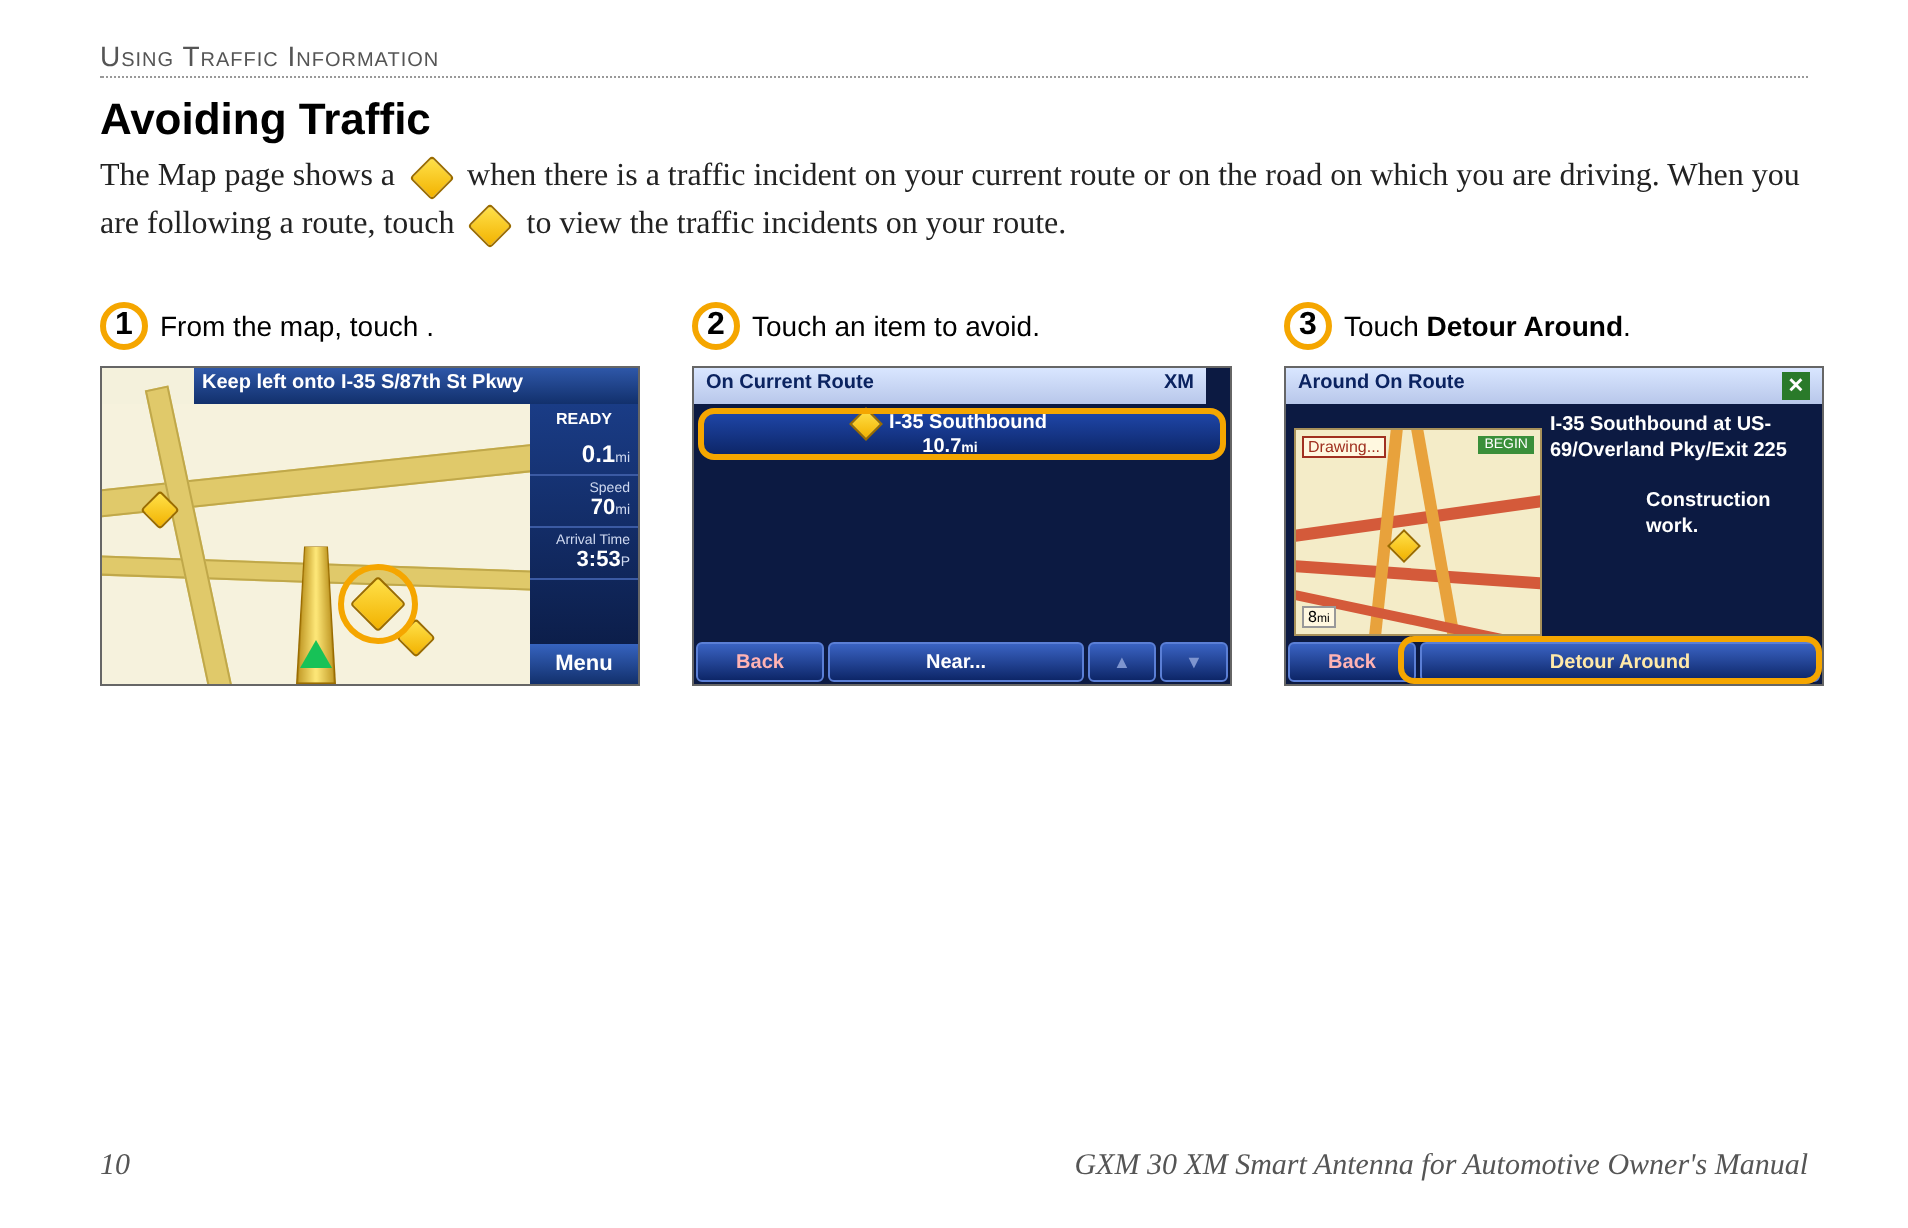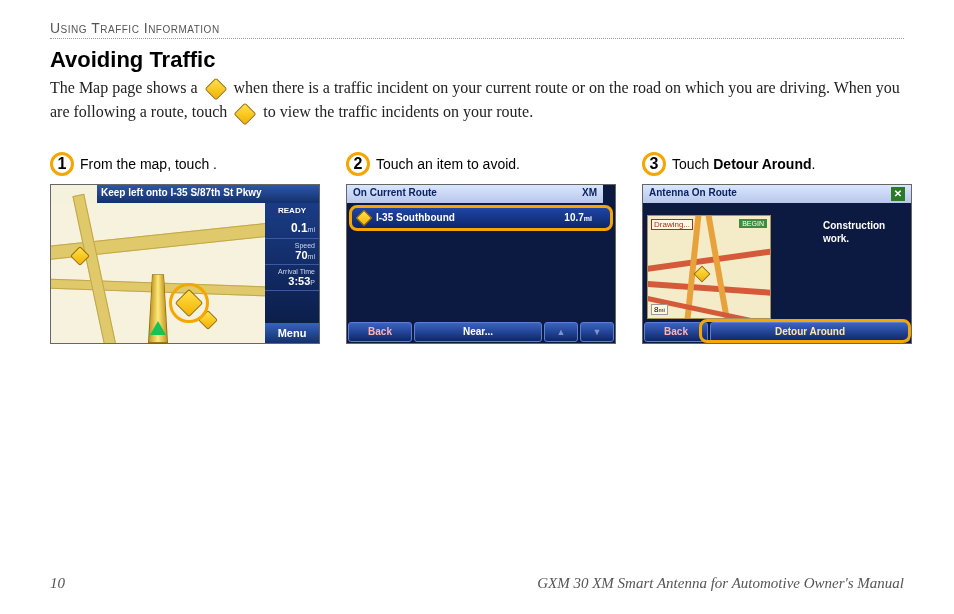--- a/index.html
+++ b/index.html
@@ -175,22 +175,23 @@
     font-size:10px; font-weight:bold;
     padding:2px 6px;
     display:flex; justify-content:space-between;
   }
   .s2 .row {
     position:absolute; left:4px; top:22px; right:4px; height:22px;
     background: linear-gradient(#1e45a6,#0d2668);
     border:1px solid #3f66c4;
     border-radius:3px;
     color:#fff; font-size:10px; font-weight:bold;
-    display:flex; align-items:center; justify-content:space-between;
+    display:flex; align-items:center; justify-content:center;
     padding:0 18px 0 6px;
+    flex-direction:column;
   }
   .row-diamond {
     width:12px;height:12px; transform:rotate(45deg);
     background: linear-gradient(135deg,#ffe14a,#f2b200);
     border:1px solid #9a6c00; margin-right:6px; flex-shrink:0;
   }
   .s2 .bottombar, .s3 .bottombar {
     position:absolute; left:0; right:0; bottom:0; height:22px;
     display:flex;
   }
@@ -340,37 +341,38 @@
 
     <div class="step">
       <div class="step-caption">
         <span class="step-num">3</span>
         <span>
           <span>Touch </span><b>Detour Around</b><span>.</span>
         </span>
       </div>
       <div class="screen s3">
         <div class="title">
-          <span>Antenna On Route</span>
+          <span>Around On Route</span>
           <span style="width:14px;height:14px;background:#2a7a2a;color:#fff;display:flex;align-items:center;justify-content:center;font-size:10px;">✕</span>
         </div>
         <div class="mapthumb">
           <div class="r" style="left:-10px;top:40px;width:160px;height:6px;transform:rotate(-8deg);"></div>
           <div class="r" style="left:-10px;top:70px;width:160px;height:6px;transform:rotate(4deg);"></div>
           <div class="r o" style="left:40px;top:-10px;width:6px;height:160px;transform:rotate(6deg);"></div>
           <div class="r o" style="left:70px;top:-10px;width:6px;height:160px;transform:rotate(-10deg);"></div>
           <div class="r" style="left:-10px;top:95px;width:160px;height:5px;transform:rotate(12deg);"></div>
           <div class="drawing">Drawing...</div>
           <div class="begin">BEGIN</div>
           <div class="mini-diamond" style="left:48px;top:52px;"></div>
           <div style="position:absolute;left:3px;bottom:3px;font-size:8px;background:#fff8e0;border:1px solid #999;padding:0 2px;">
             <span>8</span><span style="font-size:6px;">mi</span>
           </div>
         </div>
         <div class="info">
+          <div>I-35 Southbound at US-69/Overland Pky/Exit 225</div>
           <div class="desc">Construction work.</div>
         </div>
         <div class="bottombar">
           <div class="btn back">Back</div>
           <div class="btn detour">Detour Around</div>
         </div>
         <div class="highlight-ring" style="left:56px;bottom:0;right:0;height:24px;"></div>
       </div>
     </div>
   </div>

